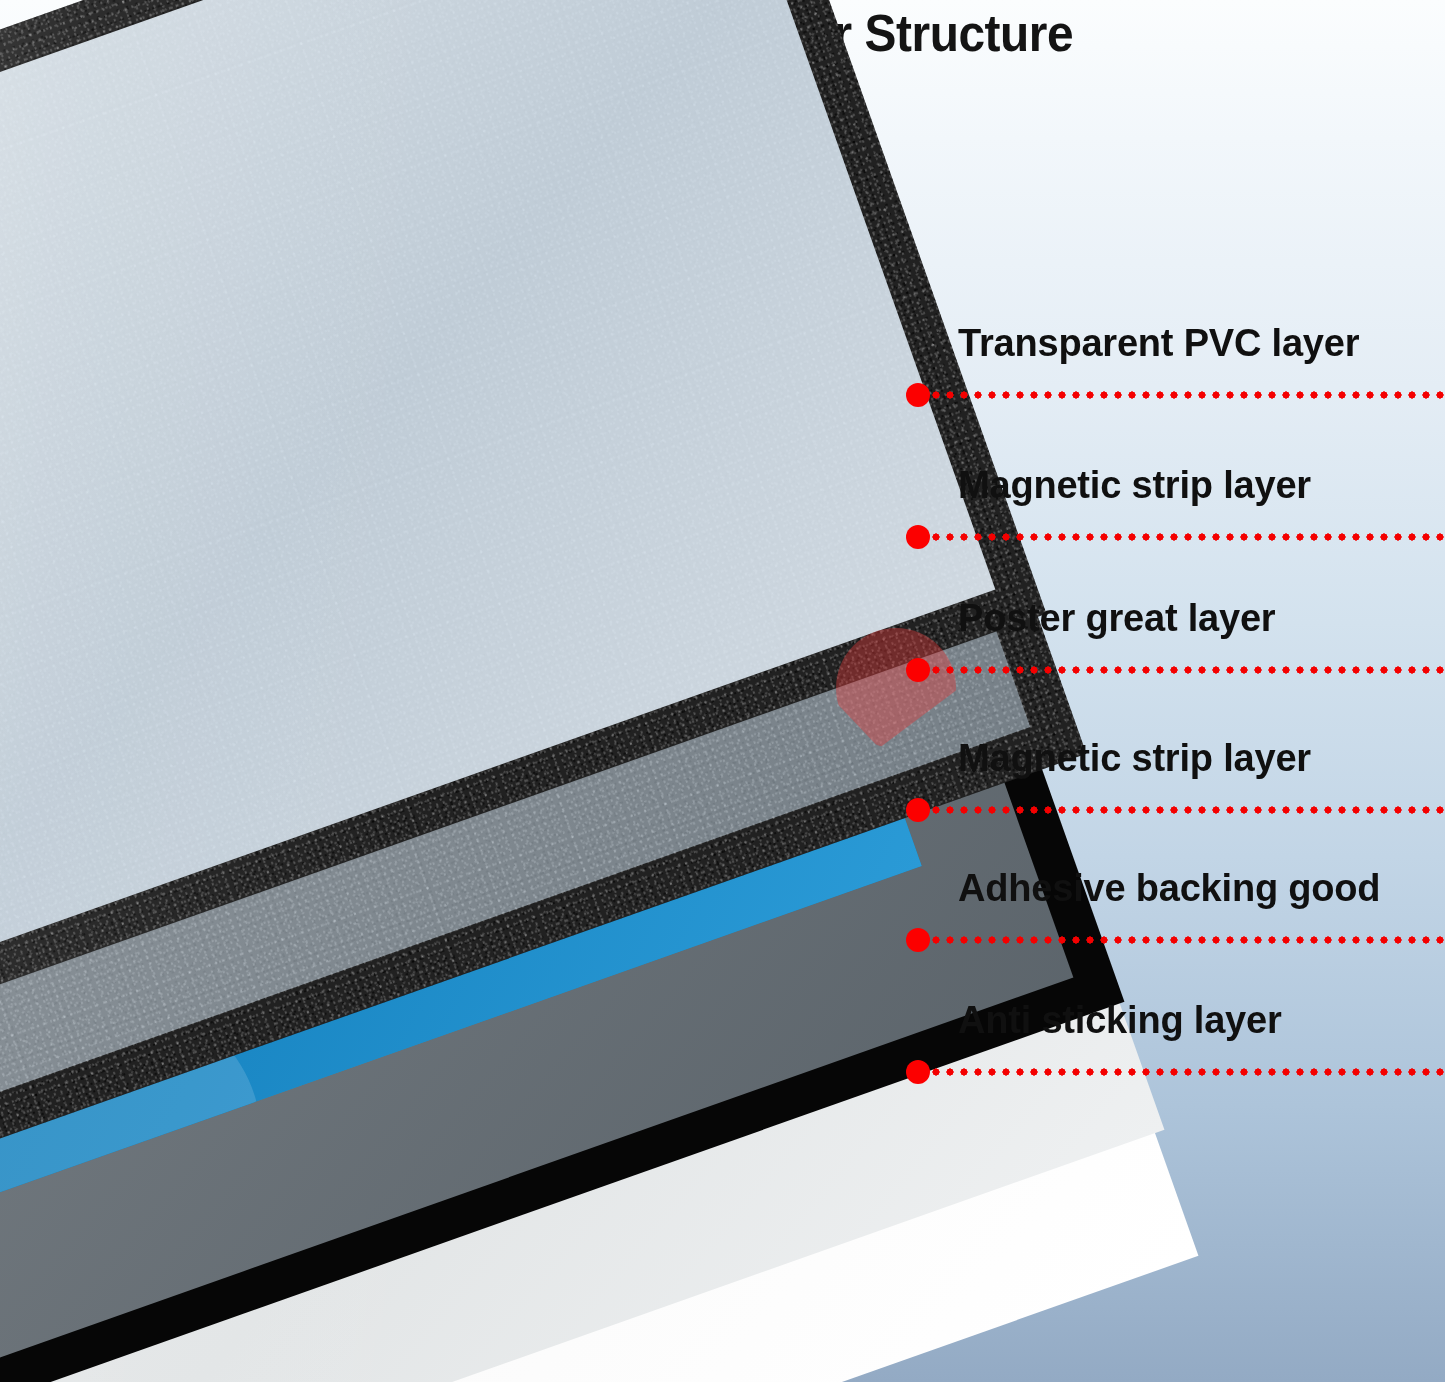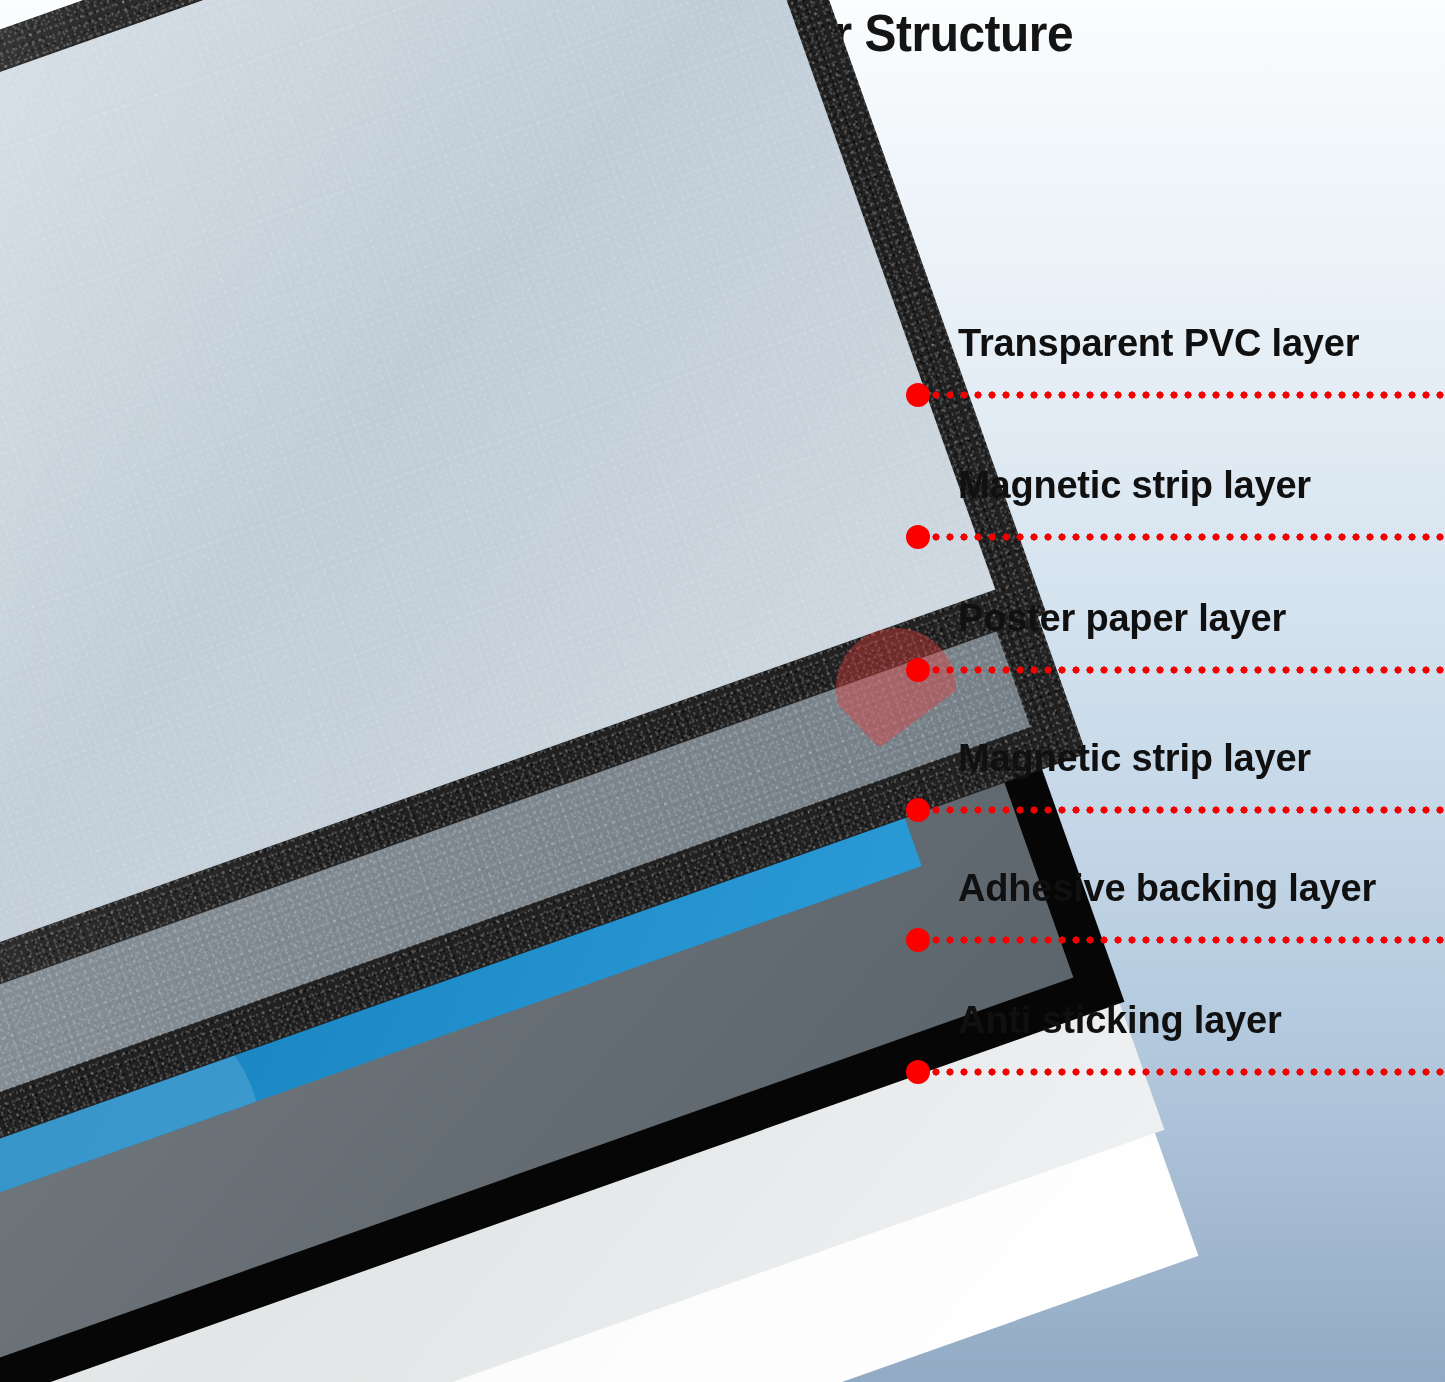--- a/index.html
+++ b/index.html
@@ -300,33 +300,33 @@
 
   <div class="callout" style="top:525px;">
     <span class="dot"></span>
     <span class="leader"></span>
     <span class="lbl">Magnetic strip layer</span>
   </div>
 
   <div class="callout" style="top:658px;">
     <span class="dot"></span>
     <span class="leader"></span>
-    <span class="lbl">Poster paper layer</span>
+    <span class="lbl">Poster great layer</span>
   </div>
 
   <div class="callout" style="top:798px;">
     <span class="dot"></span>
     <span class="leader"></span>
     <span class="lbl">Magnetic strip layer</span>
   </div>
 
   <div class="callout" style="top:928px;">
     <span class="dot"></span>
     <span class="leader"></span>
-    <span class="lbl">Adhesive backing layer</span>
+    <span class="lbl">Adhesive backing good</span>
   </div>
 
   <div class="callout" style="top:1060px;">
     <span class="dot"></span>
     <span class="leader"></span>
     <span class="lbl">Anti sticking layer</span>
   </div>
 </div>
 
 </body></html>

